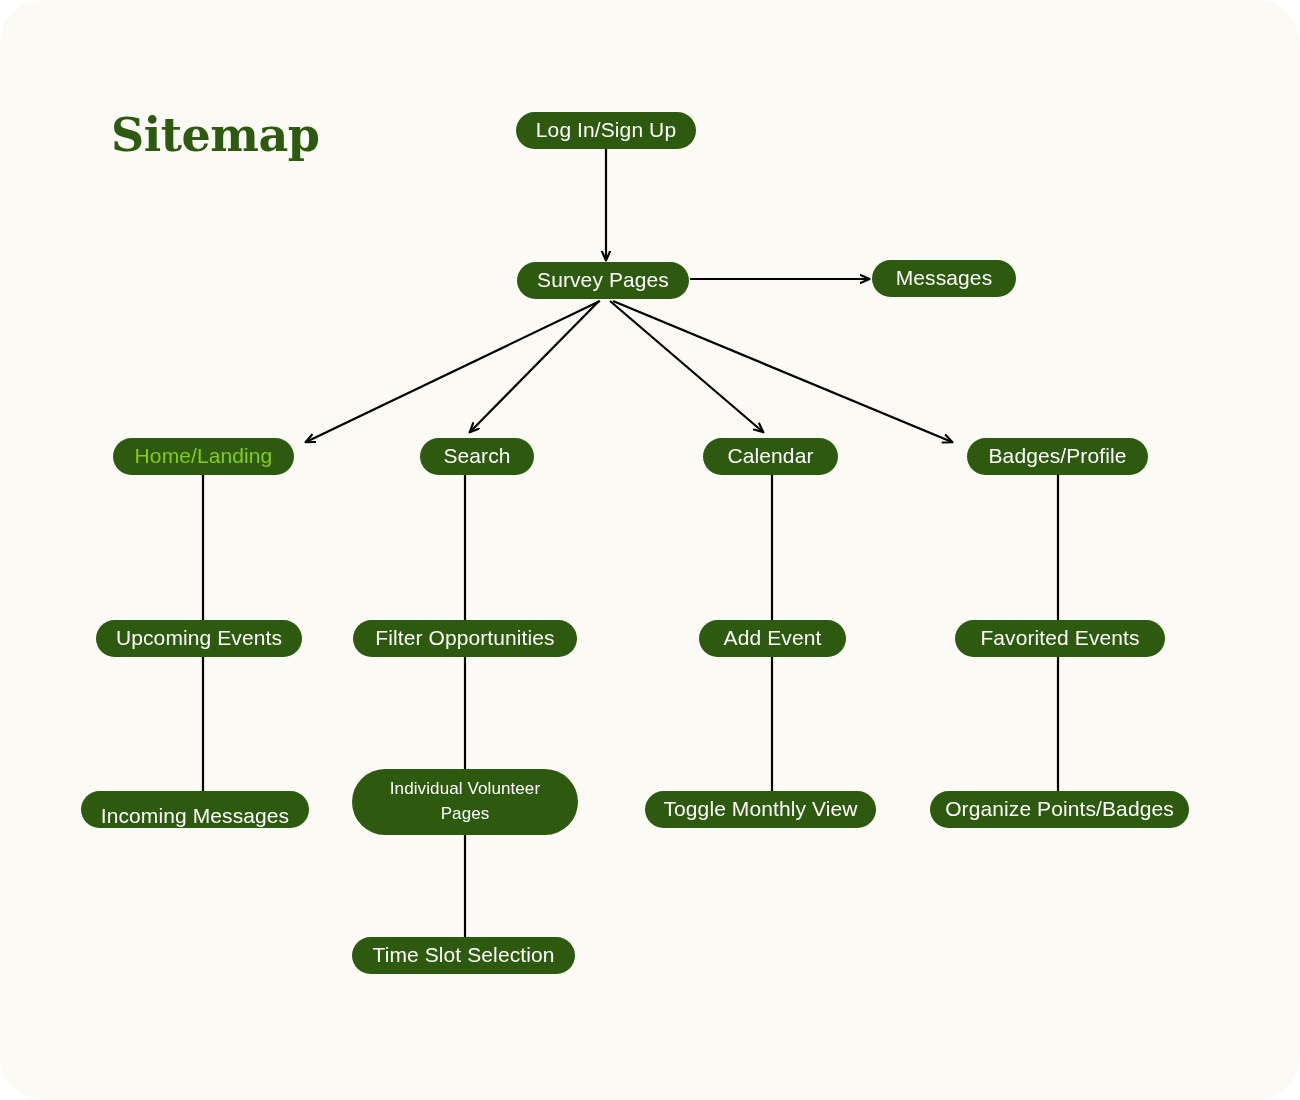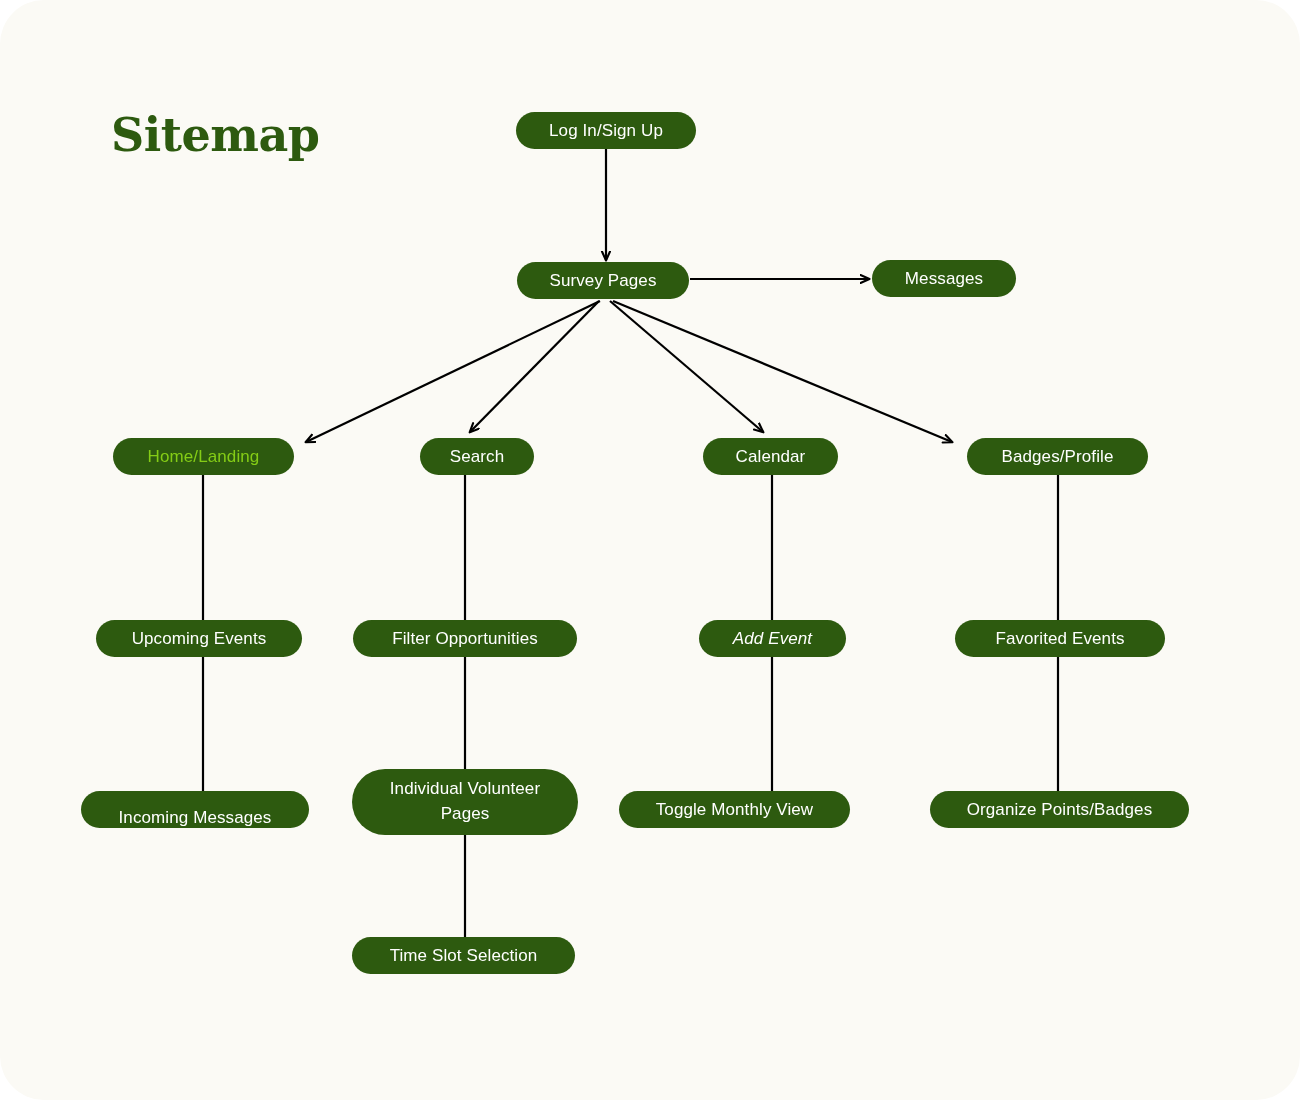--- a/index.html
+++ b/index.html
@@ -37,21 +37,21 @@
   .node {
     position: absolute;
     background: #2d5a0f;
     color: #ffffff;
     border-radius: 999px;
     display: flex;
     align-items: center;
     justify-content: center;
     text-align: center;
     font-family: "Liberation Sans", sans-serif;
-    font-size: 17px;
+    font-size: 21px;
     line-height: 1.15;
     letter-spacing: 0.1px;
     padding: 0 14px;
     z-index: 5;
   }
   .node.multiline {
     border-radius: 34px;
     line-height: 1.45;
     font-size: 17px;
     justify-content: center;
@@ -121,33 +121,33 @@
       </div>
       <div class="node" style="left: 967px; top: 438px; width: 181px; height: 37px; background: rgb(45, 90, 15); color: rgb(255, 255, 255);">
         <span>Badges/Profile</span>
       </div>
       <div class="node" style="left: 96px; top: 620px; width: 206px; height: 37px; background: rgb(45, 90, 15); color: rgb(255, 255, 255);">
         <span>Upcoming Events</span>
       </div>
       <div class="node" style="left: 353px; top: 620px; width: 224px; height: 37px; background: rgb(45, 90, 15); color: rgb(255, 255, 255);">
         <span>Filter Opportunities</span>
       </div>
-      <div class="node" style="left: 699px; top: 620px; width: 147px; height: 37px; background: rgb(45, 90, 15); color: rgb(255, 255, 255); font-style: italic;">
+      <div class="node" style="left: 699px; top: 620px; width: 147px; height: 37px; background: rgb(45, 90, 15); color: rgb(255, 255, 255);">
         <span>Add Event</span>
       </div>
       <div class="node" style="left: 955px; top: 620px; width: 210px; height: 37px; background: rgb(45, 90, 15); color: rgb(255, 255, 255);">
         <span>Favorited Events</span>
       </div>
       <div class="node" style="left: 81px; top: 791px; width: 228px; height: 37px; background: rgb(45, 90, 15); color: rgb(255, 255, 255); align-items: flex-end;">
         <span>Incoming Messages</span>
       </div>
       <div class="node multiline" style="left: 352px; top: 769px; width: 226px; height: 66px; background: rgb(45, 90, 15); color: rgb(255, 255, 255);">
         <span>Individual Volunteer Pages</span>
       </div>
-      <div class="node" style="left: 619px; top: 791px; width: 231px; height: 37px; background: rgb(45, 90, 15); color: rgb(255, 255, 255);">
+      <div class="node" style="left: 645px; top: 791px; width: 231px; height: 37px; background: rgb(45, 90, 15); color: rgb(255, 255, 255);">
         <span>Toggle Monthly View</span>
       </div>
       <div class="node" style="left: 930px; top: 791px; width: 259px; height: 37px; background: rgb(45, 90, 15); color: rgb(255, 255, 255); justify-content: center;">
         <span>Organize Points/Badges</span>
       </div>
       <div class="node" style="left: 352px; top: 937px; width: 223px; height: 37px; background: rgb(45, 90, 15); color: rgb(255, 255, 255);">
         <span>Time Slot Selection</span>
       </div>
     </div>
 </div>

